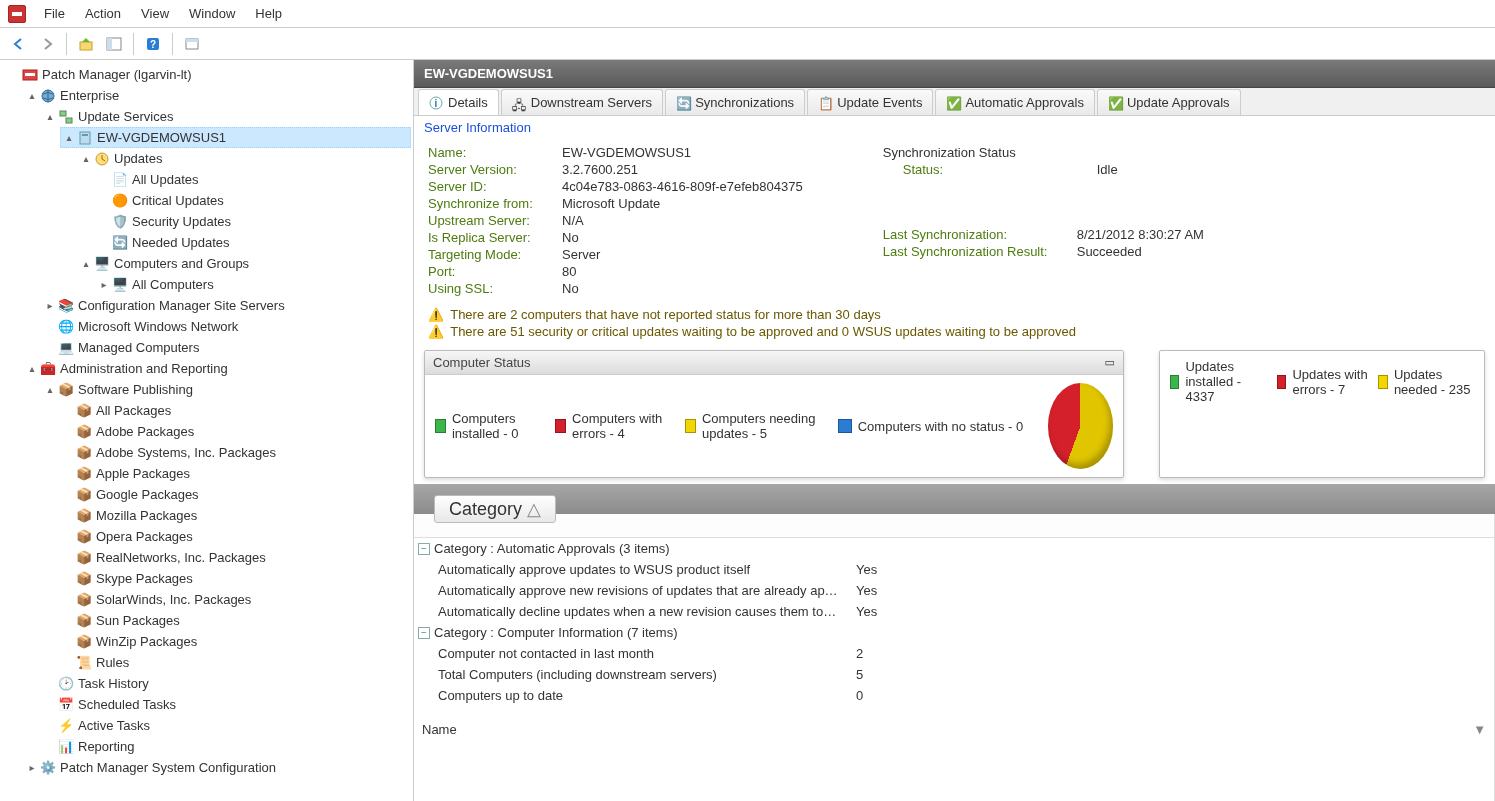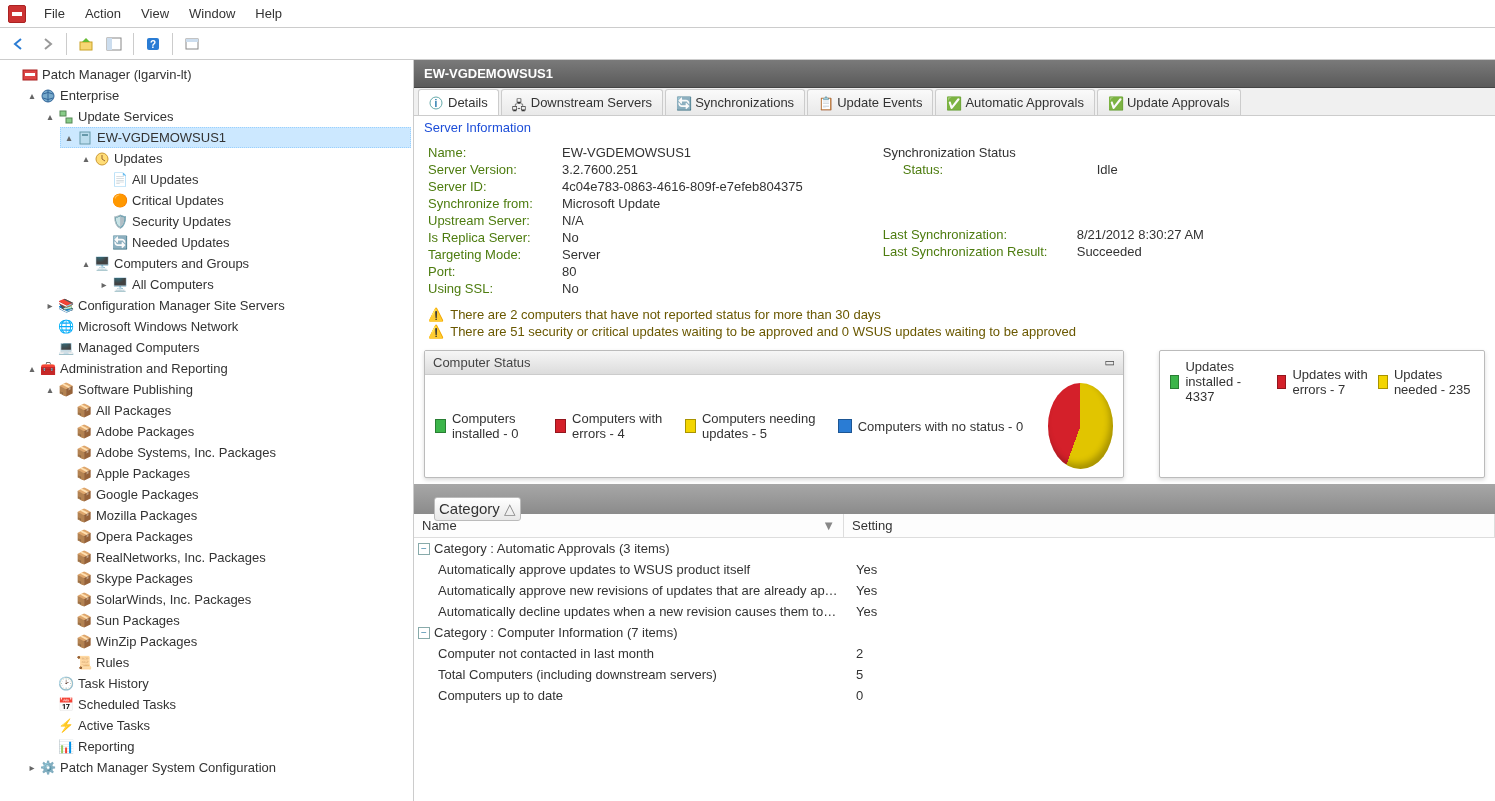--- a/index.html
+++ b/index.html
@@ -39,22 +39,22 @@
   .warnline{display:flex;align-items:center;gap:6px;color:#6a5800;padding:1px 0;}
   .status-panels{display:flex;gap:35px;padding:6px 10px;}
   .panel{border:1px solid #bbb;border-radius:2px;box-shadow:0 2px 4px rgba(0,0,0,0.15);background:#fff;overflow:hidden;}
   .panel-hd{height:24px;background:linear-gradient(#f6f6f6,#dcdcdc);border-bottom:1px solid #ccc;display:flex;align-items:center;padding:0 8px;font-size:13px;color:#444;justify-content:space-between;}
   .panel-body{padding:8px 10px;display:flex;}
   .legend-col{display:flex;flex-direction:row;gap:4px;min-width:210px;}
   .leg-item{display:flex;align-items:center;gap:6px;}
   .sw{width:14px;height:14px;border:1px solid rgba(0,0,0,0.3);}
   .pie{width:86px;height:86px;border-radius:50%;background:conic-gradient(#e1c500 0 200deg,#d4202a 200deg 360deg);box-shadow:inset -3px -5px 6px rgba(0,0,0,0.25);margin-left:auto;align-self:center;}
   .group-bar{height:30px;background:linear-gradient(#a7a7a7,#8b8b8b);display:flex;align-items:center;padding-left:20px;}
-  .group-chip{background:linear-gradient(#fff,#e8e8e8);border:1px solid #bbb;border-radius:3px;padding:2px 4px;font-size:15px;margin-top:20px;}
-  .grid-head{display:flex;height:24px;border-bottom:1px solid #ddd;background:#fdfdfd;}
+  .group-chip{background:linear-gradient(#fff,#e8e8e8);border:1px solid #bbb;border-radius:3px;padding:2px 14px;font-size:18px;margin-top:20px;}
+  .grid-head{display:flex;height:24px;border-bottom:1px solid #ddd;background:#fdfdfd;flex-direction:column;}
   .gh{display:flex;align-items:center;padding:0 8px;border-right:1px solid #ddd;color:#333;}
   .gh.name{flex:0 0 430px;justify-content:space-between;}
   .gh.setting{flex:1;}
   .grid-body{padding:0;}
   .grow{display:flex;height:21px;align-items:center;padding-left:4px;}
   .grow .c1{flex:0 0 430px;display:flex;align-items:center;gap:4px;}
   .grow .c2{flex:1;padding-left:8px;}
   .cat-exp{width:12px;height:12px;border:1px solid #8aa;color:#48a;font-size:10px;line-height:10px;text-align:center;}
   .indent{width:16px;}
   svg{display:block;}

